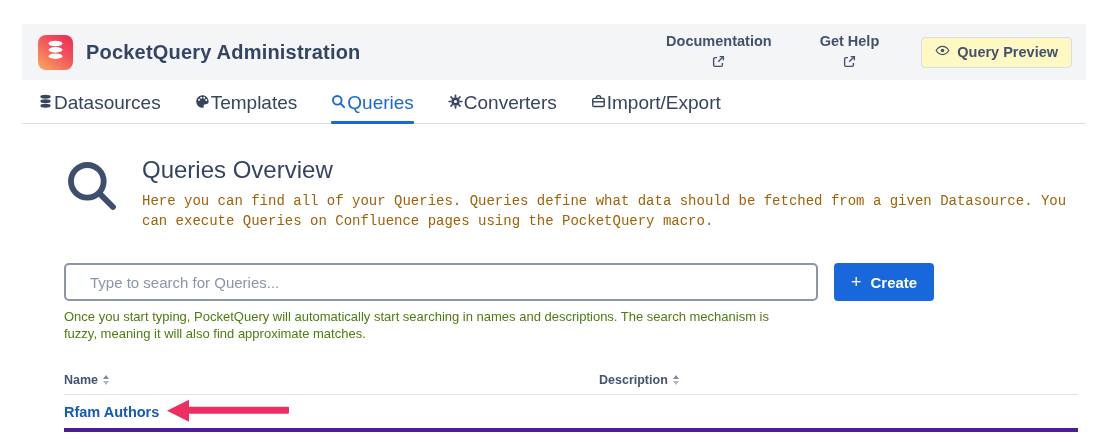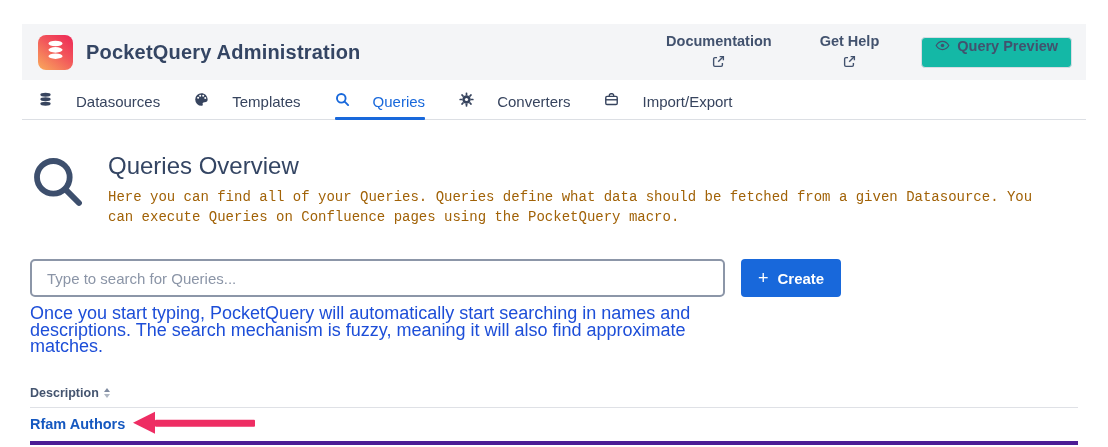--- a/index.html
+++ b/index.html
@@ -11,52 +11,52 @@
   .app-header { background:#f4f5f7; height:56px; display:flex; align-items:center;
     padding:0 14px 0 16px; }
   .logo { width:35px; height:35px; border-radius:8px; flex:0 0 auto;
     background:linear-gradient(218deg,#ee2f57 8%,#f2575b 45%,#f9a55c 96%);
     display:flex; align-items:center; justify-content:center; }
   .app-title { font-size:20px; font-weight:600; color:#344563; margin-left:13px; letter-spacing:.2px; }
   .header-right { margin-left:auto; display:flex; align-items:center; }
   .header-link { display:inline-flex; align-items:center; gap:6px; font-size:14.5px;
     font-weight:600; color:#42526e; text-decoration:none; cursor:pointer;flex-direction:column; }
   .header-link + .header-link { margin-left:48px; }
-  .preview-btn { margin-left:42px; display:inline-flex; align-items:flex-start; gap:7px;
-    background:#14b8a6; border:1px solid #d8dce3; border-radius:4px; height:31px;
+  .preview-btn { margin-left:42px; display:inline-flex; align-items:center; gap:7px;
+    background:#fef9c3; border:1px solid #d8dce3; border-radius:4px; height:31px;
     padding:0 13px; font-size:14.5px; font-weight:600; color:#42526e; cursor:pointer;
     font-family:inherit; }
 
   
   .tabs { display:flex; gap:34px; padding:12px 16px 0 16px; border-bottom:1px solid #dcdfe4; }
-  .tab { display:inline-flex; align-items:center; gap:23px; font-size:15px; font-weight:400;
+  .tab { display:inline-flex; align-items:center; gap:1px; font-size:19px; font-weight:400;
     color:#37445e; padding-bottom:9px; cursor:pointer; position:relative; }
   .tab.active { color:#1868db; }
   .tab.active::after { content:""; position:absolute; left:0; right:0; bottom:-1px;
     height:3px; background:#1868db; border-radius:1px; }
   .tab svg { flex:0 0 auto; }
 
   
-  .content { padding:0 8px; }
+  .content { padding:0 8px;margin-left:34px; }
   .overview { display:flex; margin-top:32px; }
   .overview-icon { flex:0 0 auto; margin-top:2px; }
   .overview-text { margin-left:22px; }
   .overview-title { font-size:24px; font-weight:500; color:#344563; }
   .overview-desc { margin-top:7px; font-size:14px; line-height:20px; color:#a16207;
     max-width:936px;font-family:Liberation Mono, monospace; }
 
   .search-row { display:flex; align-items:center; margin-top:32px; }
-  .search-input { width:695px; height:38px; border:2px solid #8c96a8; border-radius:5px;
-    padding:0 15px; font-size:15px; color:#172b4d; font-family:inherit; outline:none; }
+  .search-input { width:754px; height:38px; border:2px solid #8c96a8; border-radius:5px;
+    padding:0 24px; font-size:15px; color:#172b4d; font-family:inherit; outline:none; }
   .search-input::placeholder { color:#8b95a7; }
   .create-btn { margin-left:16px; height:38px; padding:0 17px; background:#1868db;
     color:#ffffff; border:none; border-radius:4px; font-size:15px; font-weight:600;
     display:inline-flex; align-items:center; gap:9px; cursor:pointer; font-family:inherit; }
   .plus-glyph { font-size:18px; font-weight:400; line-height:1; }
-  .search-helper { margin-top:8px; font-size:18px; line-height:16.5px; color:#1d4ed8;
+  .search-helper { margin-top:8px; font-size:13px; line-height:16.5px; color:#4d7c0f;
     max-width:706px; }
 
   
   .query-table { margin-top:31px; }
   .thead { display:grid; grid-template-columns:535px 1fr; padding-bottom:7px;
     border-bottom:1px solid #dfe1e6; }
   .th { font-size:12.5px; font-weight:700; color:#44546f; display:inline-flex;
     align-items:center; cursor:pointer; }
   .sort-icon { display:inline-flex; flex-direction:column; gap:2px; margin-left:5px; }
   .sort-icon .up { width:0; height:0; border-left:3.5px solid transparent;
@@ -207,20 +207,27 @@
       <button class="create-btn">
         <span class="plus-glyph">+</span>
         <span>Create</span>
       </button>
     </div>
     <div class="search-helper">Once you start typing, PocketQuery will automatically start searching in names and descriptions. The search mechanism is fuzzy, meaning it will also find approximate matches.</div>
 
     <div class="query-table">
       <div class="thead">
         <div class="th">
+          <span>Name</span>
+          <span class="sort-icon">
+              <span class="up"></span>
+              <span class="down"></span>
+            </span>
+        </div>
+        <div class="th">
           <span>Description</span>
           <span class="sort-icon">
               <span class="up"></span>
               <span class="down"></span>
             </span>
         </div>
       </div>
       <div class="trow">
         <div>
           <a class="query-link">Rfam Authors</a>

